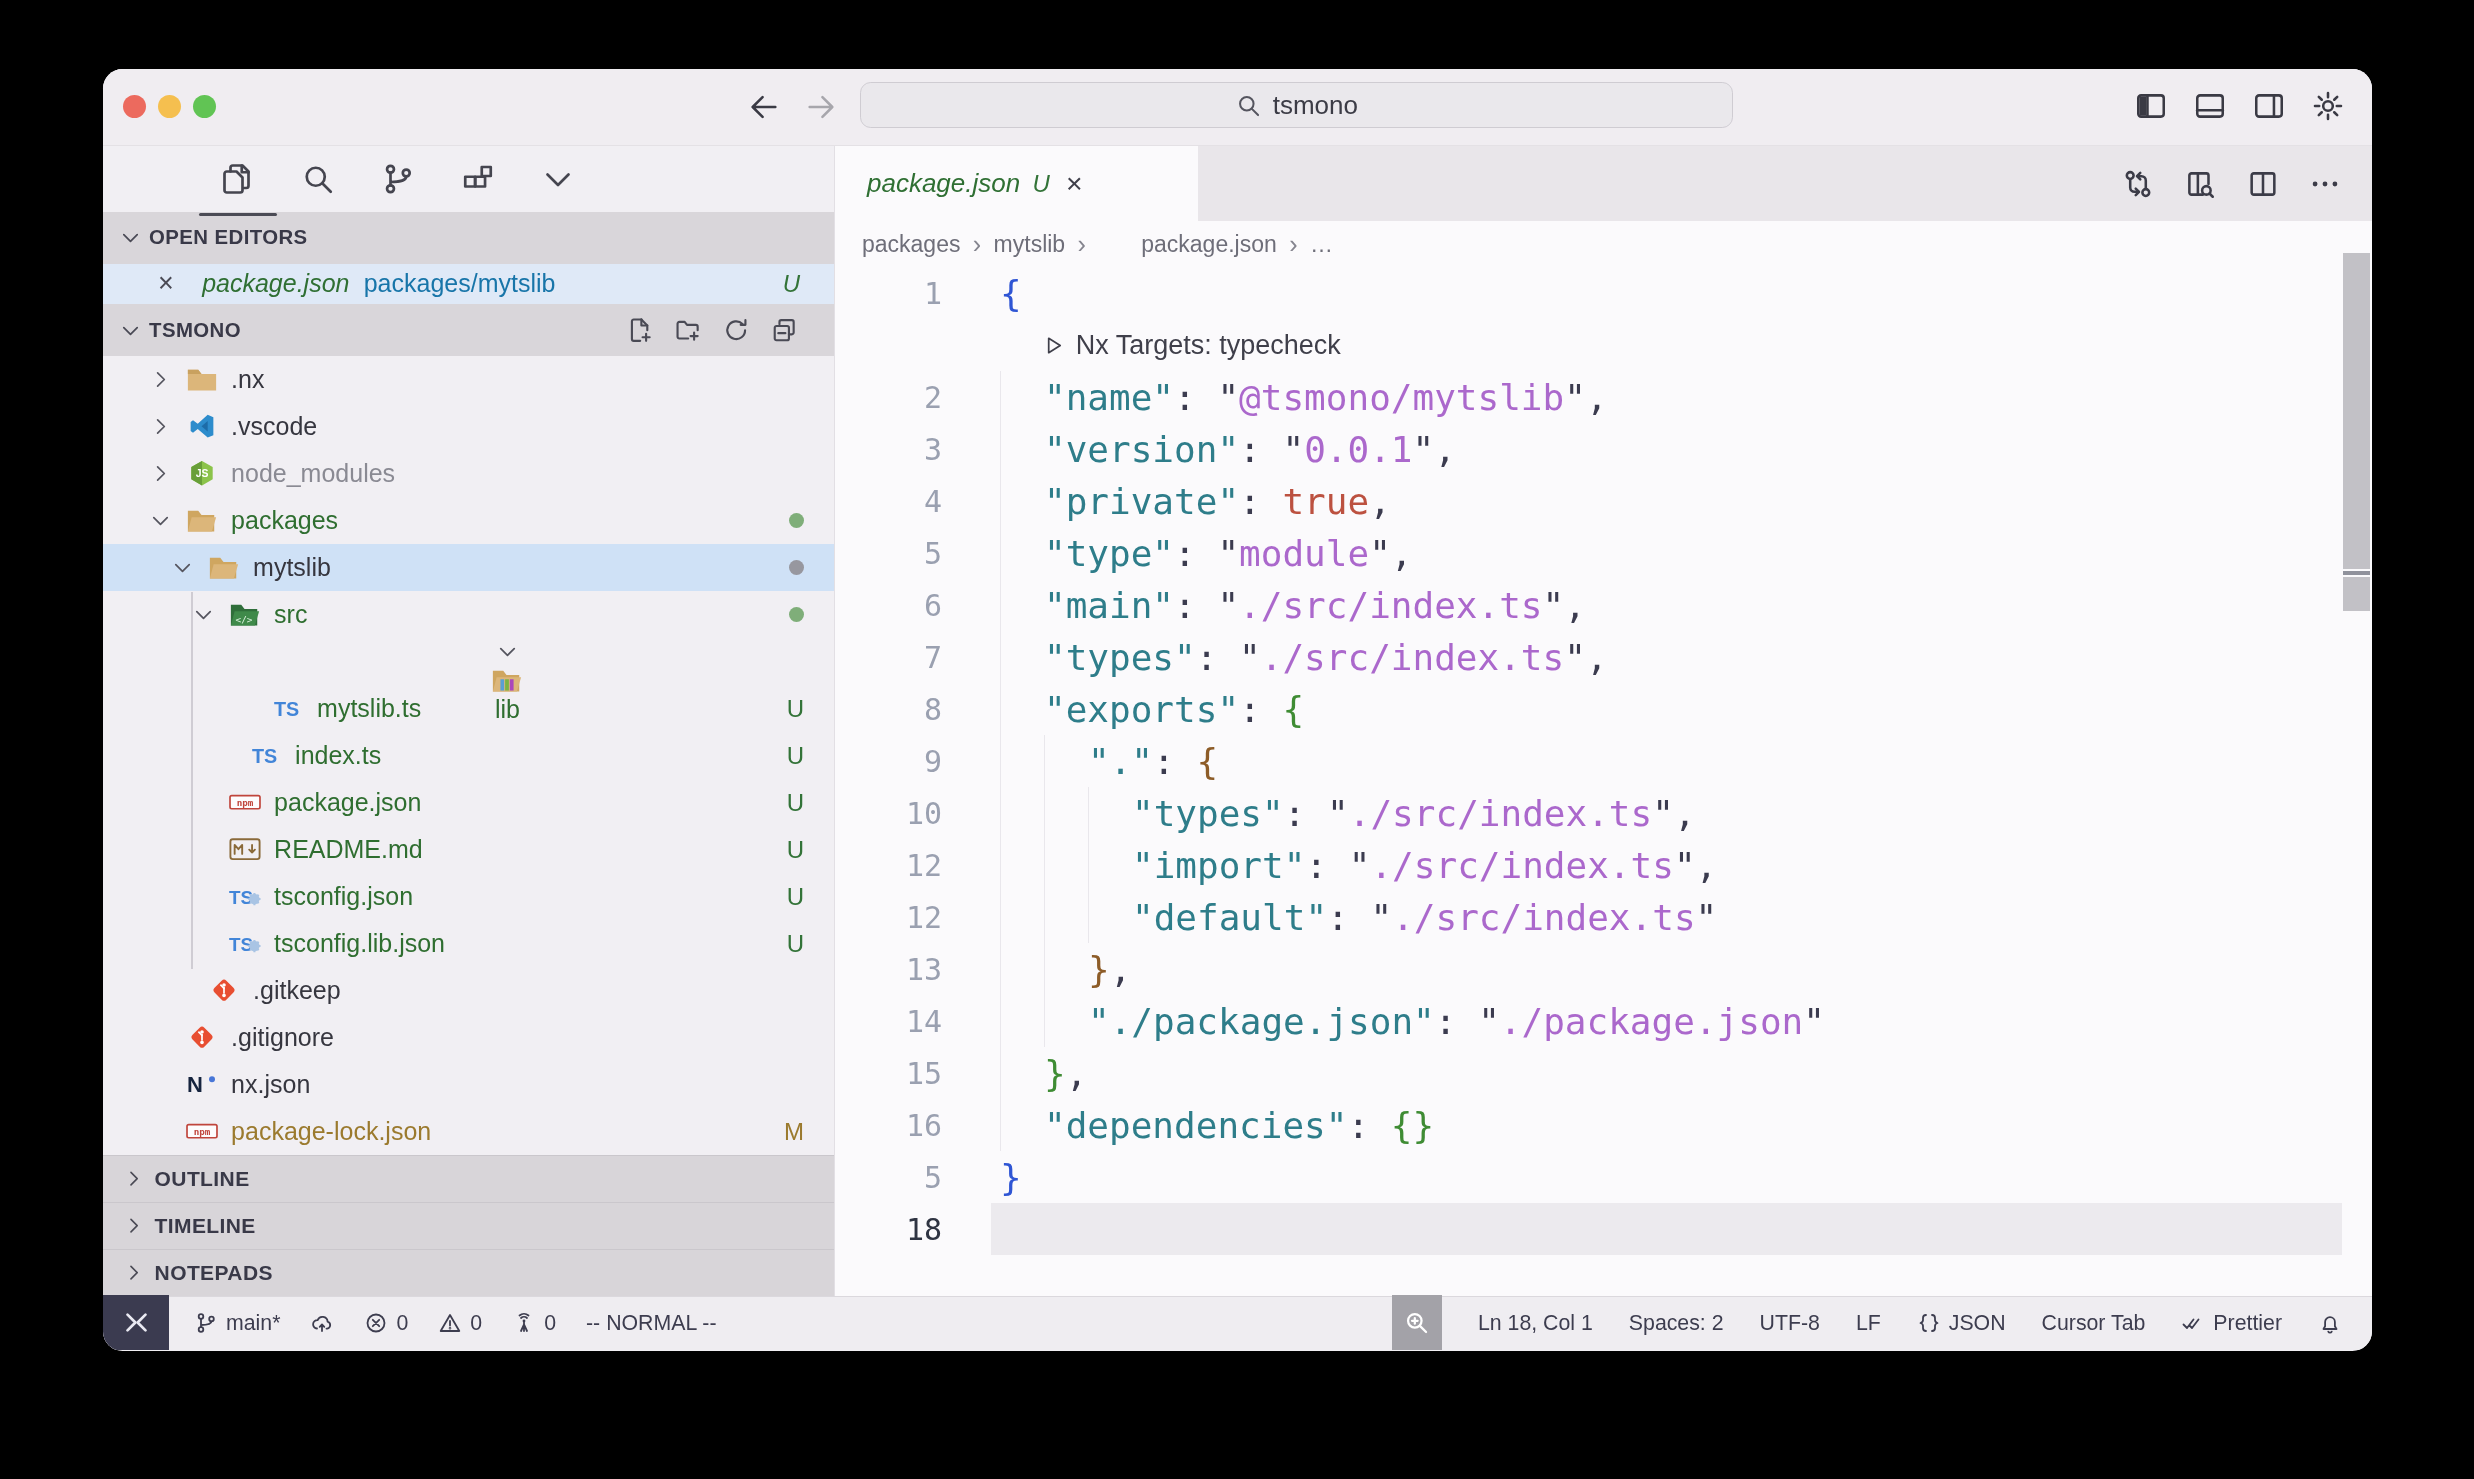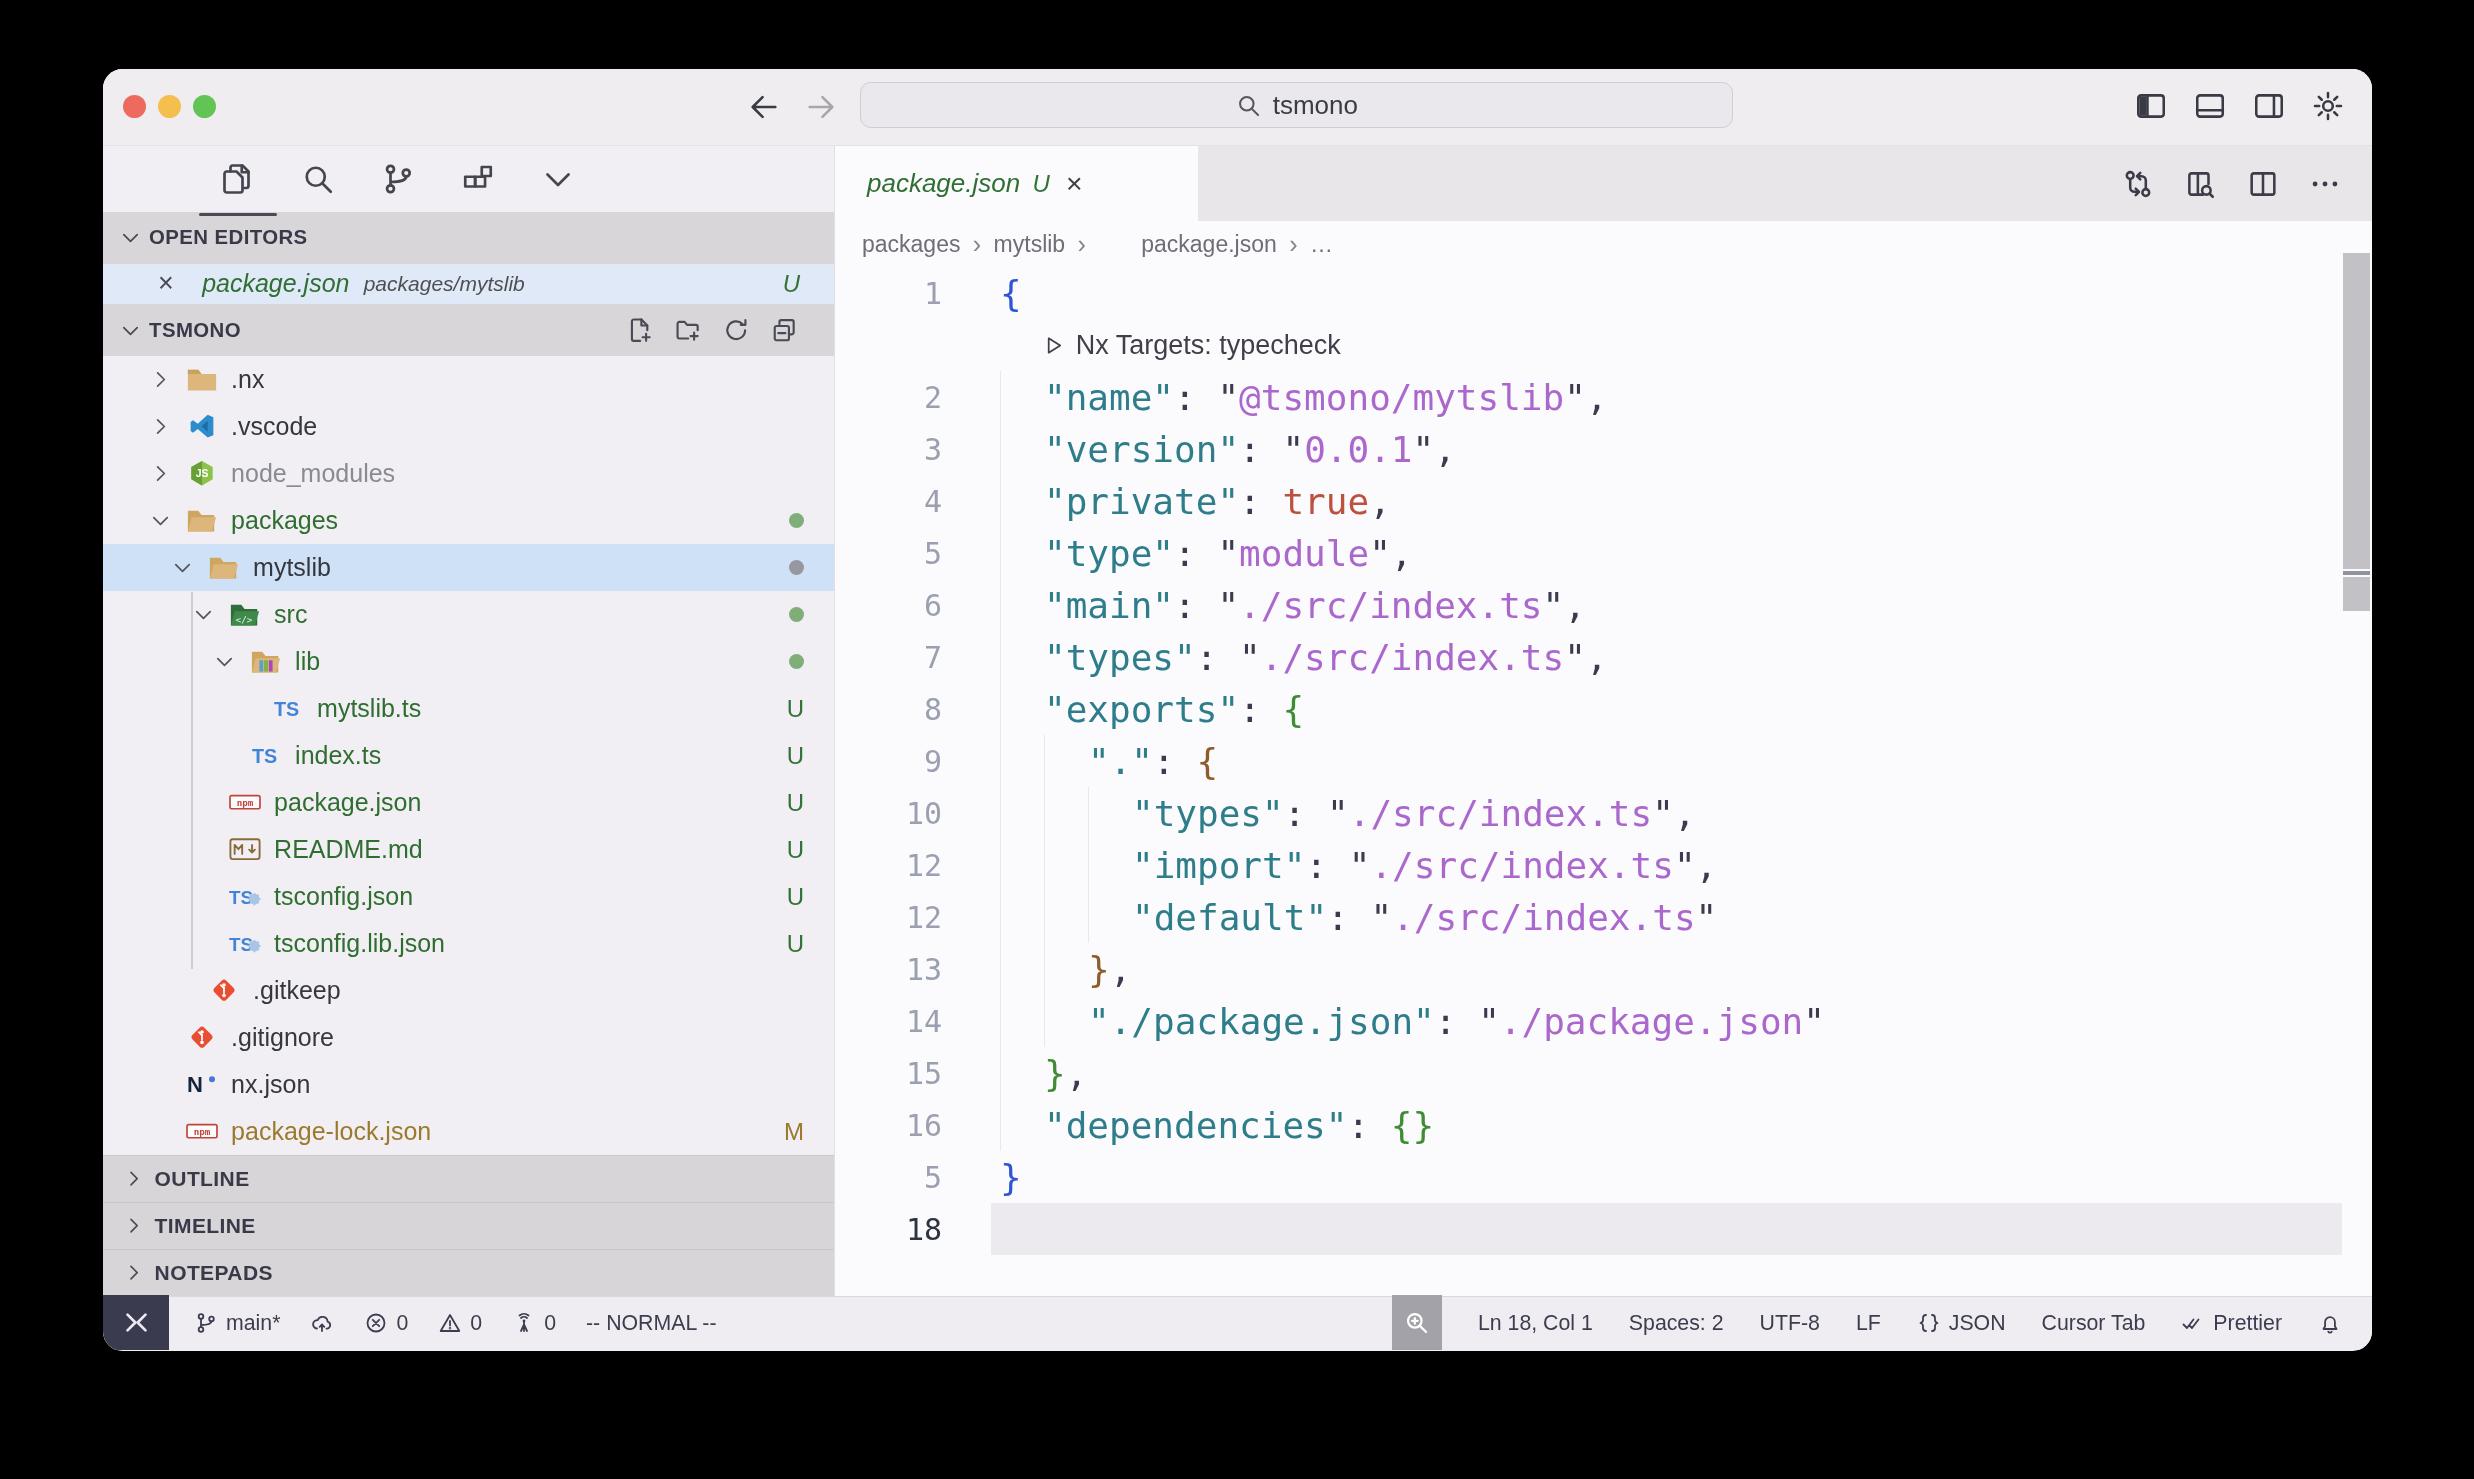--- a/index.html
+++ b/index.html
@@ -26,21 +26,21 @@
   .activity .aw{position:relative;width:36px;height:36px}
   .activity .ic{width:36px;height:36px}
   .activity .aw.active::after{content:'';position:absolute;left:-21.3px;right:-21.3px;bottom:-19.6px;height:3.6px;background:#4b4b55;border-radius:1.8px}
   .sec-hd{height:44px;background:#d9d6da;display:flex;align-items:center;padding:4px 16px;gap:7.1px;font-size:20.4px;font-weight:bold;color:#393948;letter-spacing:0.4px;flex:none}
   .sec-hd .ic{width:23px;height:23px;color:#4a4a55}
   .sec-hd .hd-actions{margin-left:auto;display:flex;gap:19.6px;color:#3c3c48;padding-right:19.6px}
   .sec-hd .hd-actions .ic{width:28.4px;height:28.4px}
   .oe-item{height:48px;background:#dfe9f7;display:flex;align-items:center;padding:0 34px 0 55px;gap:14.2px}
   .oe-item .close-x{font-size:27px;color:#4a4a55;line-height:1}
   .oe-label{font-size:25px;font-style:italic;color:#2f6f33}
-  .oe-desc{font-size:21px;font-style:italic;color:#404040;opacity:.9}
+  .oe-desc{font-size:25px;color:#0369a1;opacity:.9}
   .oe-badge{margin-left:auto;font-size:24px;color:#337338;font-style:italic}
   .tree{flex:none;position:relative}
   .trow{height:47px;display:flex;align-items:center;padding-right:30px;position:relative}
   .trow.sel{background:#cfe1f6}
   .trow .tw{width:27px;height:27px;flex:none;display:flex;align-items:center;justify-content:center;color:#55555f}
   .trow .tw .ic{width:23px;height:23px}
   .trow .fic{width:34px;height:30px;flex:none;margin:0 12.4px 0 10.7px;display:flex;align-items:center;justify-content:center}
   .trow .fic svg{width:32px;height:28.4px}
   .tlabel{font-size:25px;white-space:nowrap}
   .c-green{color:#2f6e30}.c-dark{color:#36363f}.c-gray{color:#8a8a93}.c-orange{color:#9b7a2e}
@@ -342,21 +342,21 @@
             <span class="fic">
               <svg viewBox="0 0 34 30">
                 <path d="M2 5h11l3.5 4.5H30V27H2z" fill="#2f6e3a"></path>
                 <path d="M6 12h26l-4.5 15H2z" fill="#3f8a4a"></path>
                 <text x="16" y="24" font-size="10" fill="#d9f2dc" text-anchor="middle" font-family="DejaVu Sans Mono,monospace">&lt;/&gt;</text>
               </svg>
             </span>
             <span class="tlabel c-green">src</span>
             <span class="tdot" style="background: rgb(127, 174, 121);"></span>
           </div>
-          <div class="trow" style="padding-left: 108px;">
+          <div class="trow" style="padding-left: 108px; flex-direction: column;">
             <span class="tw">
               <span class="ic">
                 <svg viewBox="0 0 24 24" fill="none" stroke="currentColor" stroke-width="1.8" stroke-linecap="round" stroke-linejoin="round">
                   <path d="M5 9l7 7 7-7"></path>
                 </svg>
               </span>
             </span>
             <span class="fic">
               <svg viewBox="0 0 34 30">
                 <path d="M2 5h11l3.5 4.5H30V27H2z" fill="#cfa660"></path>

